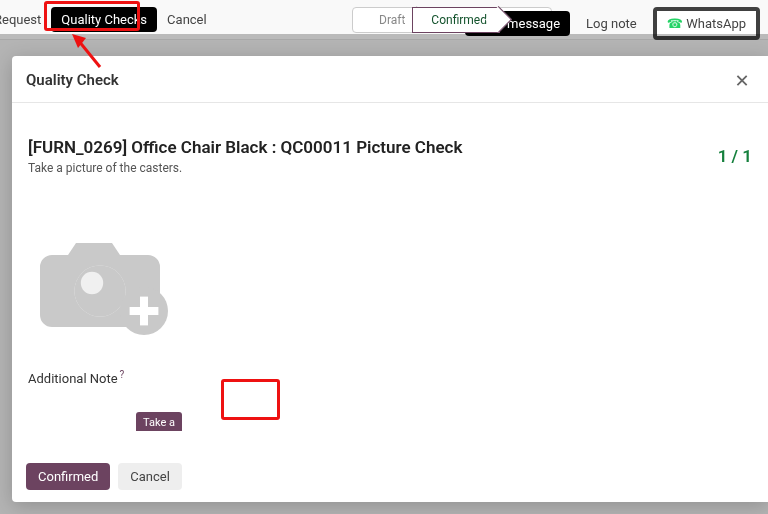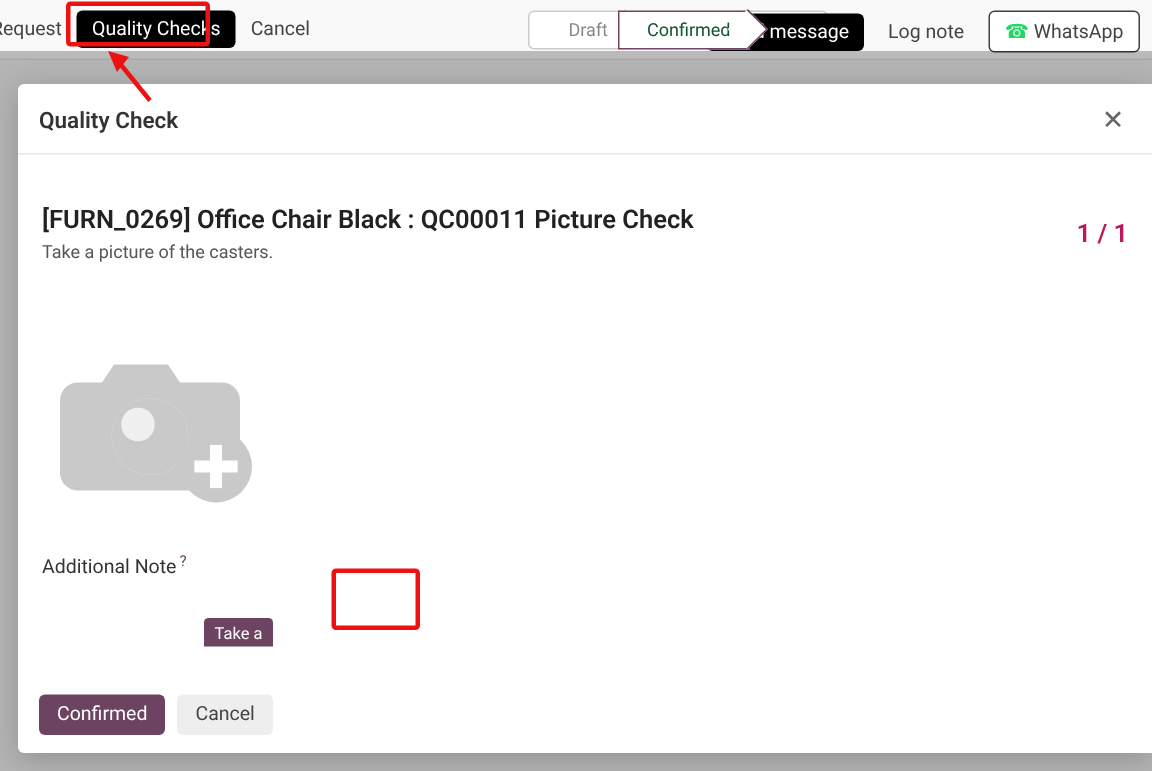--- a/index.html
+++ b/index.html
@@ -4,21 +4,21 @@
 <style>
   * { box-sizing: border-box; margin: 0; padding: 0; }
   html, body { width: 768px; height: 514px; font-family: -apple-system, BlinkMacSystemFont, "Segoe UI", Roboto, sans-serif; overflow: hidden; }
   body { background: #f1f1f1; position: relative; }
 
   
   .bg-toolbar { display: flex; align-items: center; height: 40px; padding: 0 8px; background: #f9f9f9; border-bottom: 1px solid #e0e0e0; }
   .bg-left { display: flex; align-items: center; gap: 0; margin-left: -24px; }
   .bg-btn { font-size: 13px; padding: 5px 10px; color: #444; cursor: pointer; border-radius: 4px; user-select: none; }
   .bg-btn.primary { background: #000000; color: #fff; }
-  .bg-btn.secondary { background: #fff; border: 1px solid #404040; }
+  .bg-btn.secondary { background: #fff; border: 4px solid #404040; }
   .bg-btn.plain { }
   .bg-status { display: flex; margin-left: auto; margin-right: auto; align-items: center; }
   .status-chevron { display: inline-flex; align-items: center; font-size: 12px; color: #888; height: 26px; padding: 0 12px 0 18px; border: 1px solid #ccc; position: relative; background: #fff; margin-left: -6px; }
   .status-chevron:first-child { margin-left:0; border-radius: 4px 0 0 4px; padding-left:26px;}
   .status-chevron.active { border-color: #6c4360; color:#14532d; z-index:2; }
   .status-chevron:after { content:''; position:absolute; right:-9px; top:2px; width:18px; height:18px; border-top:1px solid #ccc; border-right:1px solid #ccc; transform: rotate(45deg); background:#fff; }
   .status-chevron.active:after { border-color:#6c4360; }
   .status-chevron:last-child:after { display:none; }
   .status-chevron:last-child { border-radius: 0 4px 4px 0; padding-right:10px;}
   .bg-right { display: flex; align-items: center; gap: 6px; }
@@ -37,21 +37,21 @@
 
   
   .modal { position:absolute; left:12px; top:56px; right:0; bottom:12px; background:#fff; border-radius:4px 0 0 4px; box-shadow:0 4px 20px rgba(0,0,0,.2); display:flex; flex-direction:column;gap:20px; }
   .modal-header { display:flex; align-items:center; padding:14px 16px 12px 14px; border-bottom:1px solid #e6e6e6; }
   .modal-title { font-size:15px; font-weight:600; color:#333; }
   .modal-close { margin-left:auto; width:20px; height:20px; display:flex; align-items:center; justify-content:center; color:#666; cursor:pointer; font-size:18px;}
   .modal-body { flex:1; padding:14px 16px; overflow:hidden; }
   .body-top { display:flex; align-items:center; }
   .item-title { font-size:17px; font-weight:600; color:#222; }
   .item-instruction { font-size:12px; color:#555; margin-top:4px; }
-  .counter { margin-left:auto; font-size:17px; font-weight:600; color:#be185d; white-space:nowrap; }
+  .counter { margin-left:auto; font-size:17px; font-weight:600; color:#15803d; white-space:nowrap; }
 
   .camera-area { margin-top:48px; }
   .camera-icon { width:160px; height:120px; }
 
   .note-row { display:flex; align-items:flex-start; margin-top:22px; gap:0; }
   .note-label { font-size:13px; color:#333; width:105px; position:relative; }
   .note-q { color:#6c4360; font-size:10px; vertical-align:super; margin-left:2px;}
   .note-line { flex:1; border-bottom:1px solid #8fb9b0; height:32px; position:relative;margin-top:43px; }
   .take-btn { position:absolute; left:3px; top:0; background:#6c4360; color:#fff; font-size:11px; line-height:13px; padding:4px 7px; border-radius:3px; text-align:center; cursor:pointer; width:46px; }
 

